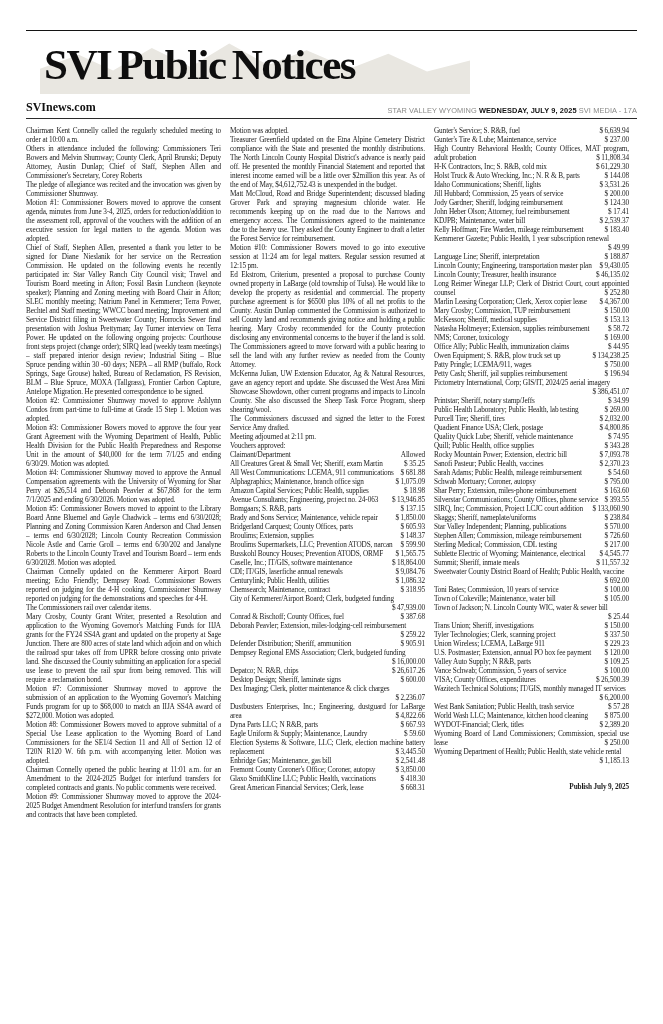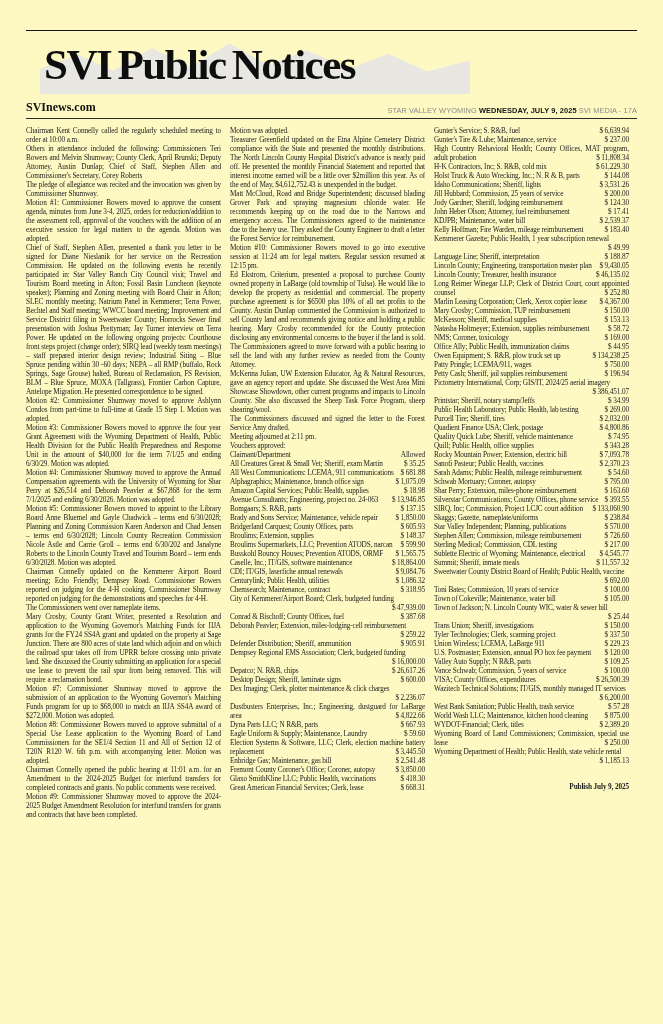--- a/index.html
+++ b/index.html
@@ -1,17 +1,17 @@
 <!DOCTYPE html>
 <html><head>
 <meta charset="utf-8">
 <style>
   html,body{margin:0;padding:0;}
   body{background:#d8d6d1;font-family:"Liberation Serif",serif;}
-  .page{position:relative;width:663px;height:1024px;background:#fef9c3;margin:0 auto;overflow:hidden;box-sizing:border-box;padding:0 26px;color:#1b1b1b;}
+  .page{position:relative;width:663px;height:1024px;background:#ffffff;margin:0 auto;overflow:hidden;box-sizing:border-box;padding:0 26px;color:#1b1b1b;}
   .top-rule{position:absolute;left:26px;right:26px;top:30px;border-top:1.6px solid #141414;}
   .masthead{position:relative;height:72px;margin-top:32px;}
   .mountains{position:absolute;left:14px;top:6px;width:430px;height:56px;overflow:hidden;}
   .mountains .m1{position:absolute;left:0;bottom:0;width:100%;height:100%;background:#e9e7e1;
     clip-path:polygon(0 100%,0 55%,9% 30%,17% 58%,26% 18%,35% 52%,44% 10%,53% 48%,62% 22%,72% 55%,81% 28%,90% 60%,100% 40%,100% 100%);}
   .mountains .m2{position:absolute;left:0;bottom:0;width:100%;height:70%;background:#e0ded7;
     clip-path:polygon(0 100%,0 70%,12% 40%,24% 75%,38% 30%,52% 72%,66% 38%,80% 78%,92% 50%,100% 72%,100% 100%);}
   .masthead-title{position:relative;font-weight:bold;font-size:43px;letter-spacing:-1.5px;word-spacing:-3px;line-height:66px;padding-left:18px;color:#0e0e0e;font-family:"Liberation Serif",serif;}
   .dateline-row{position:relative;display:flex;justify-content:space-between;align-items:flex-end;border-bottom:1.2px solid #2a2a2a;padding-bottom:3px;margin-top:-4px;}
   .site-name{font-weight:bold;font-size:12px;color:#111;}
@@ -58,21 +58,21 @@
           <p class="para">Chairman Kent Connelly called the regularly scheduled meeting to order at 10:00 a.m.</p>
           <p class="para">Others in attendance included the following: Commissioners Teri Bowers and Melvin Shumway; County Clerk, April Brunski; Deputy Attorney, Austin Dunlap; Chief of Staff, Stephen Allen and Commissioner's Secretary, Corey Roberts</p>
           <p class="para">The pledge of allegiance was recited and the invocation was given by Commissioner Shumway.</p>
           <p class="para">Motion #1: Commissioner Bowers moved to approve the consent agenda, minutes from June 3-4, 2025, orders for reduction/addition to the assessment roll, approval of the vouchers with the addition of an executive session for legal matters to the agenda. Motion was adopted.</p>
           <p class="para">Chief of Staff, Stephen Allen, presented a thank you letter to be signed for Diane Nieslanik for her service on the Recreation Commission. He updated on the following events he recently participated in: Star Valley Ranch City Council visit; Travel and Tourism Board meeting in Afton; Fossil Basin Luncheon (keynote speaker); Planning and Zoning meeting with Board Chair in Afton; SLEC monthly meeting; Natrium Panel in Kemmerer; Terra Power, Bechtel and Staff meeting; WWCC board meeting; Improvement and Service District filing in Sweetwater County; Horrocks Sewer final presentation with Joshua Prettyman; Jay Turner interview on Terra Power. He updated on the following ongoing projects: Courthouse front steps project (change order); SIRQ lead (weekly team meetings) – staff prepared interior design review; Industrial Siting – Blue Spruce pending within 30 -60 days; NEPA – all RMP (buffalo, Rock Springs, Sage Grouse) halted, Bureau of Reclamation, FS Revision, BLM – Blue Spruce, MOXA (Tallgrass), Frontier Carbon Capture, Antelope Migration. He presented correspondence to be signed.</p>
           <p class="para">Motion #2: Commissioner Shumway moved to approve Ashlynn Condos from part-time to full-time at Grade 15 Step 1. Motion was adopted.</p>
           <p class="para">Motion #3: Commissioner Bowers moved to approve the four year Grant Agreement with the Wyoming Department of Health, Public Health Division for the Public Health Preparedness and Response Unit in the amount of $40,000 for the term 7/1/25 and ending 6/30/29. Motion was adopted.</p>
           <p class="para">Motion #4: Commissioner Shumway moved to approve the Annual Compensation agreements with the University of Wyoming for Shar Perry at $26,514 and Deborah Peavler at $67,868 for the term 7/1/2025 and ending 6/30/2026. Motion was adopted.</p>
           <p class="para">Motion #5: Commissioner Bowers moved to appoint to the Library Board Anne Bluemel and Gayle Chadwick – terms end 6/30/2028; Planning and Zoning Commission Karen Anderson and Chad Jensen – terms end 6/30/2028; Lincoln County Recreation Commission Nicole Astle and Carrie Groll – terms end 6/30/202 and Janalyne Roberts to the Lincoln County Travel and Tourism Board – term ends 6/30/2028. Motion was adopted.</p>
           <p class="para">Chairman Connelly updated on the Kemmerer Airport Board meeting; Echo Friendly; Dempsey Road. Commissioner Bowers reported on judging for the 4-H cooking. Commissioner Shumway reported on judging for the demonstrations and speeches for 4-H.</p>
-          <p class="para">The Commissioners went over nameplate items.</p>
+          <p class="para">The Commissioners rail over calendar items.</p>
           <p class="para">Mary Crosby, County Grant Writer, presented a Resolution and application to the Wyoming Governor's Matching Funds for IIJA grants for the FY24 SS4A grant and updated on the property at Sage Junction. There are 800 acres of state land which adjoin and on which the railroad spur takes off from UPRR before crossing onto private land. She discussed the County submitting an application for a special use lease to prevent the rail spur from being removed. This will require a reclamation bond.</p>
           <p class="para">Motion #7: Commissioner Shumway moved to approve the submission of an application to the Wyoming Governor's Matching Funds program for up to $68,000 to match an IIJA SS4A award of $272,000. Motion was adopted.</p>
           <p class="para">Motion #8: Commissioner Bowers moved to approve submittal of a Special Use Lease application to the Wyoming Board of Land Commissioners for the SE1/4 Section 11 and All of Section 12 of T20N R120 W. 6th p.m. with accompanying letter. Motion was adopted.</p>
           <p class="para">Chairman Connelly opened the public hearing at 11:01 a.m. for an Amendment to the 2024-2025 Budget for interfund transfers for completed contracts and grants. No public comments were received.</p>
           <p class="para">Motion #9: Commissioner Shumway moved to approve the 2024-2025 Budget Amendment Resolution for interfund transfers for grants and contracts that have been completed.</p>
         </div>
     </div>
 
     <div class="col">
       <div>
@@ -159,21 +159,21 @@
           <div class="voucher clearfix"><span class="vdesc">Quadient Finance USA; Clerk, postage</span><span class="vamt">$ 4,800.86</span></div>
           <div class="voucher clearfix"><span class="vdesc">Quality Quick Lube; Sheriff, vehicle maintenance</span><span class="vamt">$ 74.95</span></div>
           <div class="voucher clearfix"><span class="vdesc">Quill; Public Health, office supplies</span><span class="vamt">$ 343.28</span></div>
           <div class="voucher clearfix"><span class="vdesc">Rocky Mountain Power; Extension, electric bill</span><span class="vamt">$ 7,093.78</span></div>
           <div class="voucher clearfix"><span class="vdesc">Sanofi Pasteur; Public Health, vaccines</span><span class="vamt">$ 2,370.23</span></div>
           <div class="voucher clearfix"><span class="vdesc">Sarah Adams; Public Health, mileage reimbursement</span><span class="vamt">$ 54.60</span></div>
           <div class="voucher clearfix"><span class="vdesc">Schwab Mortuary; Coroner, autopsy</span><span class="vamt">$ 795.00</span></div>
           <div class="voucher clearfix"><span class="vdesc">Shar Perry; Extension, miles-phone reimbursement</span><span class="vamt">$ 163.60</span></div>
           <div class="voucher clearfix"><span class="vdesc">Silverstar Communications; County Offices, phone service</span><span class="vamt">$ 393.55</span></div>
           <div class="voucher clearfix"><span class="vdesc">SIRQ, Inc; Commission, Project LCJC court addition</span><span class="vamt">$ 133,060.90</span></div>
-          <div class="voucher clearfix"><span class="vdesc">Skaggs; Gazette, nameplate/uniforms</span><span class="vamt">$ 238.84</span></div>
+          <div class="voucher clearfix"><span class="vdesc">Skaggs; Sheriff, nameplate/uniforms</span><span class="vamt">$ 238.84</span></div>
           <div class="voucher clearfix"><span class="vdesc">Star Valley Independent; Planning, publications</span><span class="vamt">$ 570.00</span></div>
           <div class="voucher clearfix"><span class="vdesc">Stephen Allen; Commission, mileage reimbursement</span><span class="vamt">$ 726.60</span></div>
           <div class="voucher clearfix"><span class="vdesc">Sterling Medical; Commission, CDL testing</span><span class="vamt">$ 217.00</span></div>
           <div class="voucher clearfix"><span class="vdesc">Sublette Electric of Wyoming; Maintenance, electrical</span><span class="vamt">$ 4,545.77</span></div>
           <div class="voucher clearfix"><span class="vdesc">Summit; Sheriff, inmate meals</span><span class="vamt">$ 11,557.32</span></div>
           <div class="voucher clearfix"><span class="vdesc">Sweetwater County District Board of Health; Public Health, vaccine</span><span class="vamt">$ 692.00</span></div>
           <div class="voucher clearfix"><span class="vdesc">Toni Bates; Commission, 10 years of service</span><span class="vamt">$ 100.00</span></div>
           <div class="voucher clearfix"><span class="vdesc">Town of Cokeville; Maintenance, water bill</span><span class="vamt">$ 105.00</span></div>
           <div class="voucher clearfix"><span class="vdesc">Town of Jackson; N. Lincoln County WIC, water &amp; sewer bill</span><span class="vamt">$ 25.44</span></div>
           <div class="voucher clearfix"><span class="vdesc">Trans Union; Sheriff, investigations</span><span class="vamt">$ 150.00</span></div>

